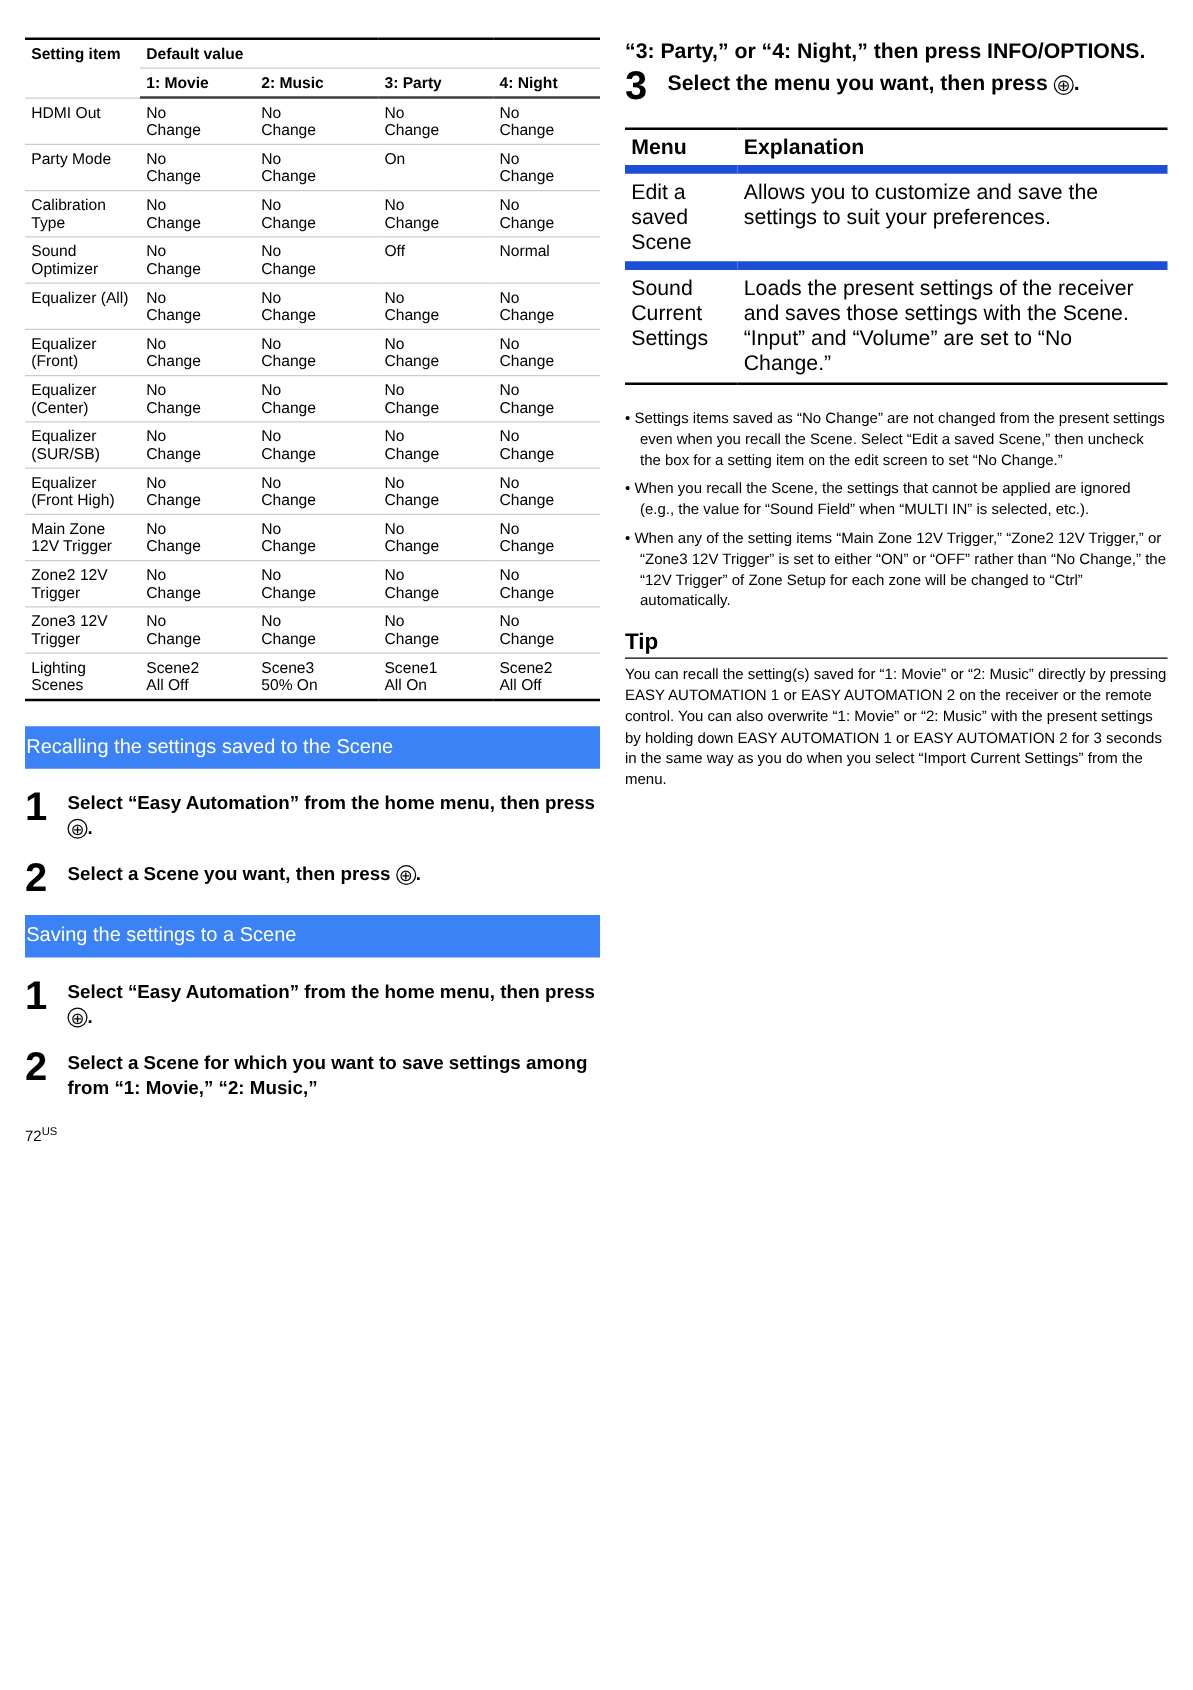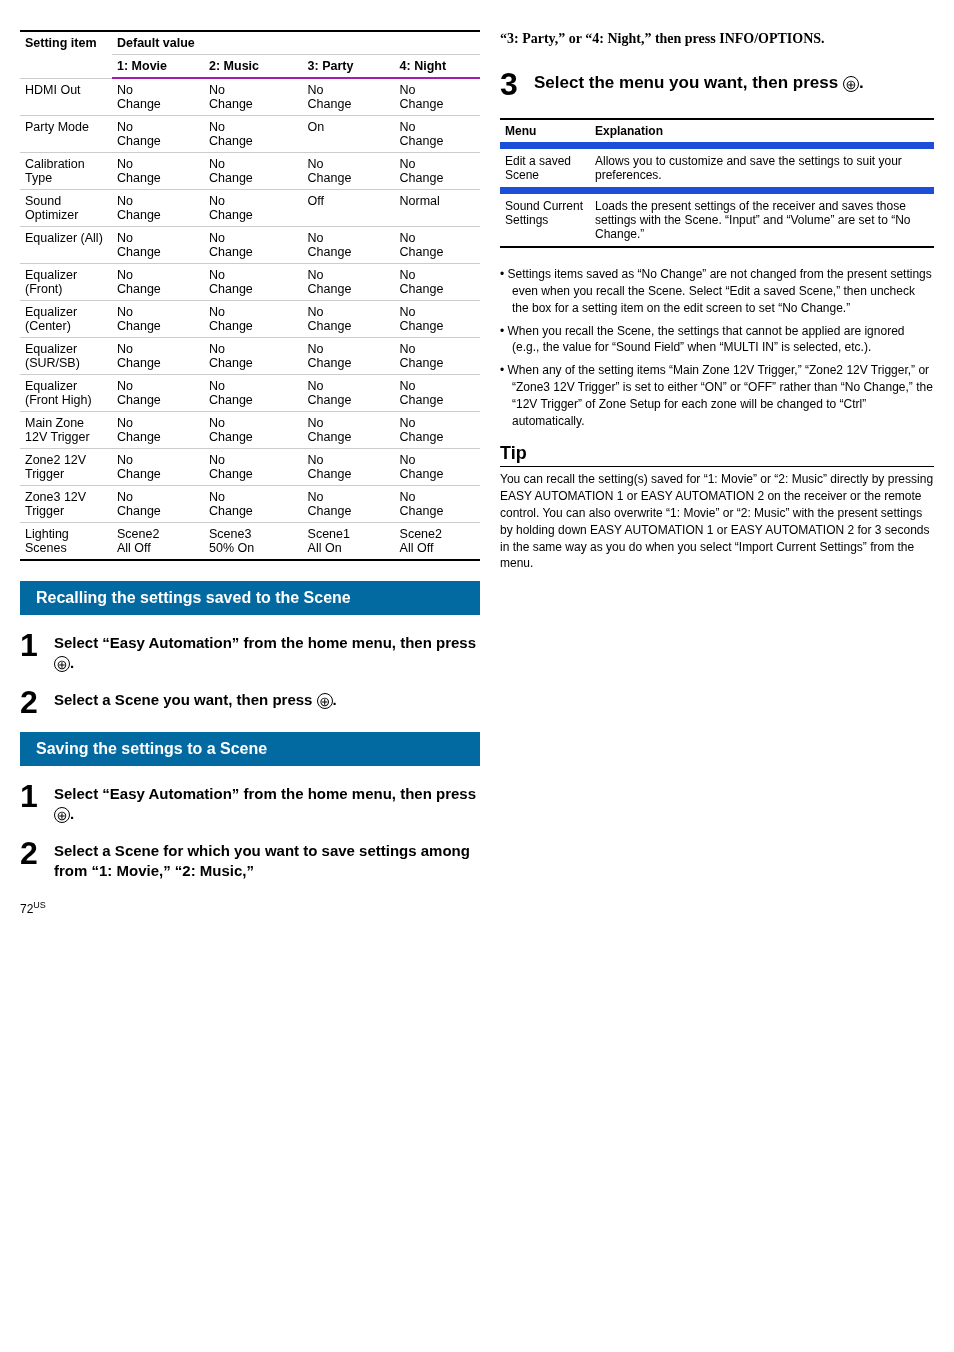--- a/index.html
+++ b/index.html
@@ -41,38 +41,38 @@
     .settings-table thead tr th {
       border-top: 2px solid #000;
       border-bottom: 1px solid #ccc;
       font-weight: bold;
     }
     .settings-table thead tr:first-child th {
       border-top: 2px solid #000;
     }
     .settings-table thead tr.sub-header th {
       border-top: none;
-      border-bottom: 2px solid #a21caf;
+      border-bottom: 2px solid #404040;
     }
     .settings-table tbody tr:last-child td {
       border-bottom: 2px solid #000;
     }
     .col-setting { width: 70px; }
     .col-movie { width: 70px; }
     .col-music { width: 75px; }
     .col-party { width: 70px; }
     .col-night { width: 65px; }
 
     
     .section-red {
-      background-color: #0369a1;
+      background-color: #3b82f6;
       color: #fff;
-      font-weight: bold;
+      font-weight: normal;
       font-size: 16px;
-      padding: 8px 16px;
+      padding: 8px 1px;
       margin-bottom: 14px;
       margin-top: 10px;
     }
 
     
     .step {
       display: flex;
       flex-direction: row;
       align-items: flex-start;
       margin-bottom: 14px;
@@ -87,25 +87,24 @@
     }
     .step-text {
       font-size: 15px;
       font-weight: bold;
       line-height: 1.3;
       padding-top: 4px;
     }
 
     
     .right-heading-small {
-      font-size: 14px;
-      font-weight: bold;
-      margin-bottom: 20px;
+      font-size: 17px;
+      font-weight: bold;
+      margin-bottom: 0;
       line-height: 1.3;
-      font-family: Liberation Serif, serif;
     }
     .right-step {
       display: flex;
       flex-direction: row;
       align-items: flex-start;
       gap: 6px;
       margin-bottom: 18px;
     }
     .right-step-num {
       font-size: 32px;
@@ -118,21 +117,21 @@
       font-size: 17px;
       font-weight: bold;
       line-height: 1.3;
       padding-top: 4px;
     }
 
     
     .menu-table {
       width: 100%;
       border-collapse: collapse;
-      font-size: 12px;
+      font-size: 17px;
       margin-bottom: 18px;
     }
     .menu-table th {
       border-top: 2px solid #000;
       border-bottom: 2px solid #000;
       padding: 4px 5px;
       text-align: left;
       font-weight: bold;
     }
     .menu-table td {

